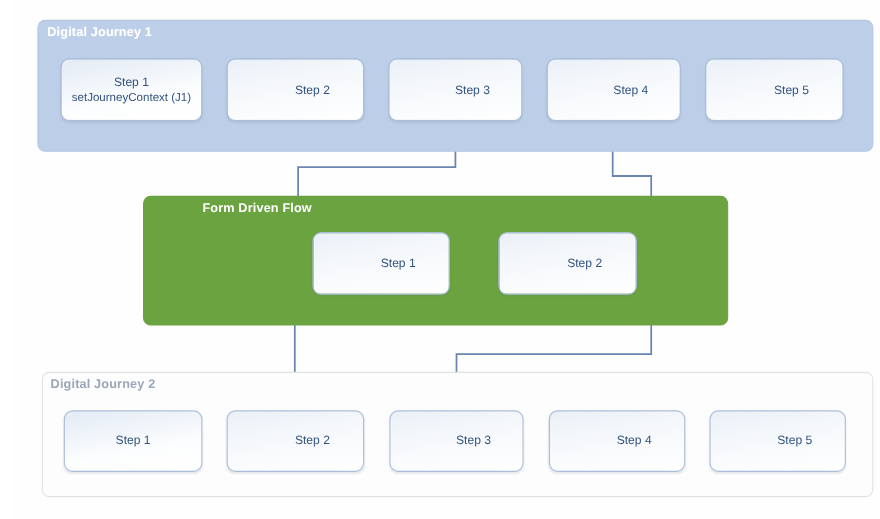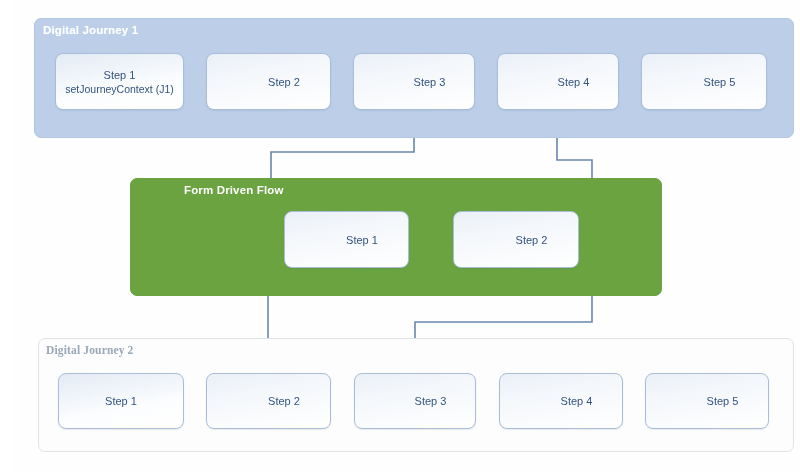--- a/index.html
+++ b/index.html
@@ -96,21 +96,21 @@
   <div class="step plain" style="left:272px;top:211px;width:125px;height:57px;">
     <span>Step 1</span>
   </div>
 
   <div class="step plain" style="left:441px;top:211px;width:126px;height:57px;">
     <span>Step 2</span>
   </div>
 
   <div class="swim swim-j2" style="left:26px;top:338px;width:756px;height:114px;">
   </div>
-  <div class="swim-title title-j2" style="left:34px;top:344px;font-family:Liberation Serif, serif;">Digital Journey 2</div>
+  <div class="swim-title title-j2" style="left:34px;top:344px;">Digital Journey 2</div>
 
   <div class="step" style="left:46px;top:373px;width:126px;height:56px;">
     <span>Step 1</span>
   </div>
 
   <div class="step plain" style="left:194px;top:373px;width:125px;height:56px;">
     <span>Step 2</span>
   </div>
 
   <div class="step plain" style="left:342px;top:373px;width:122px;height:56px;">

